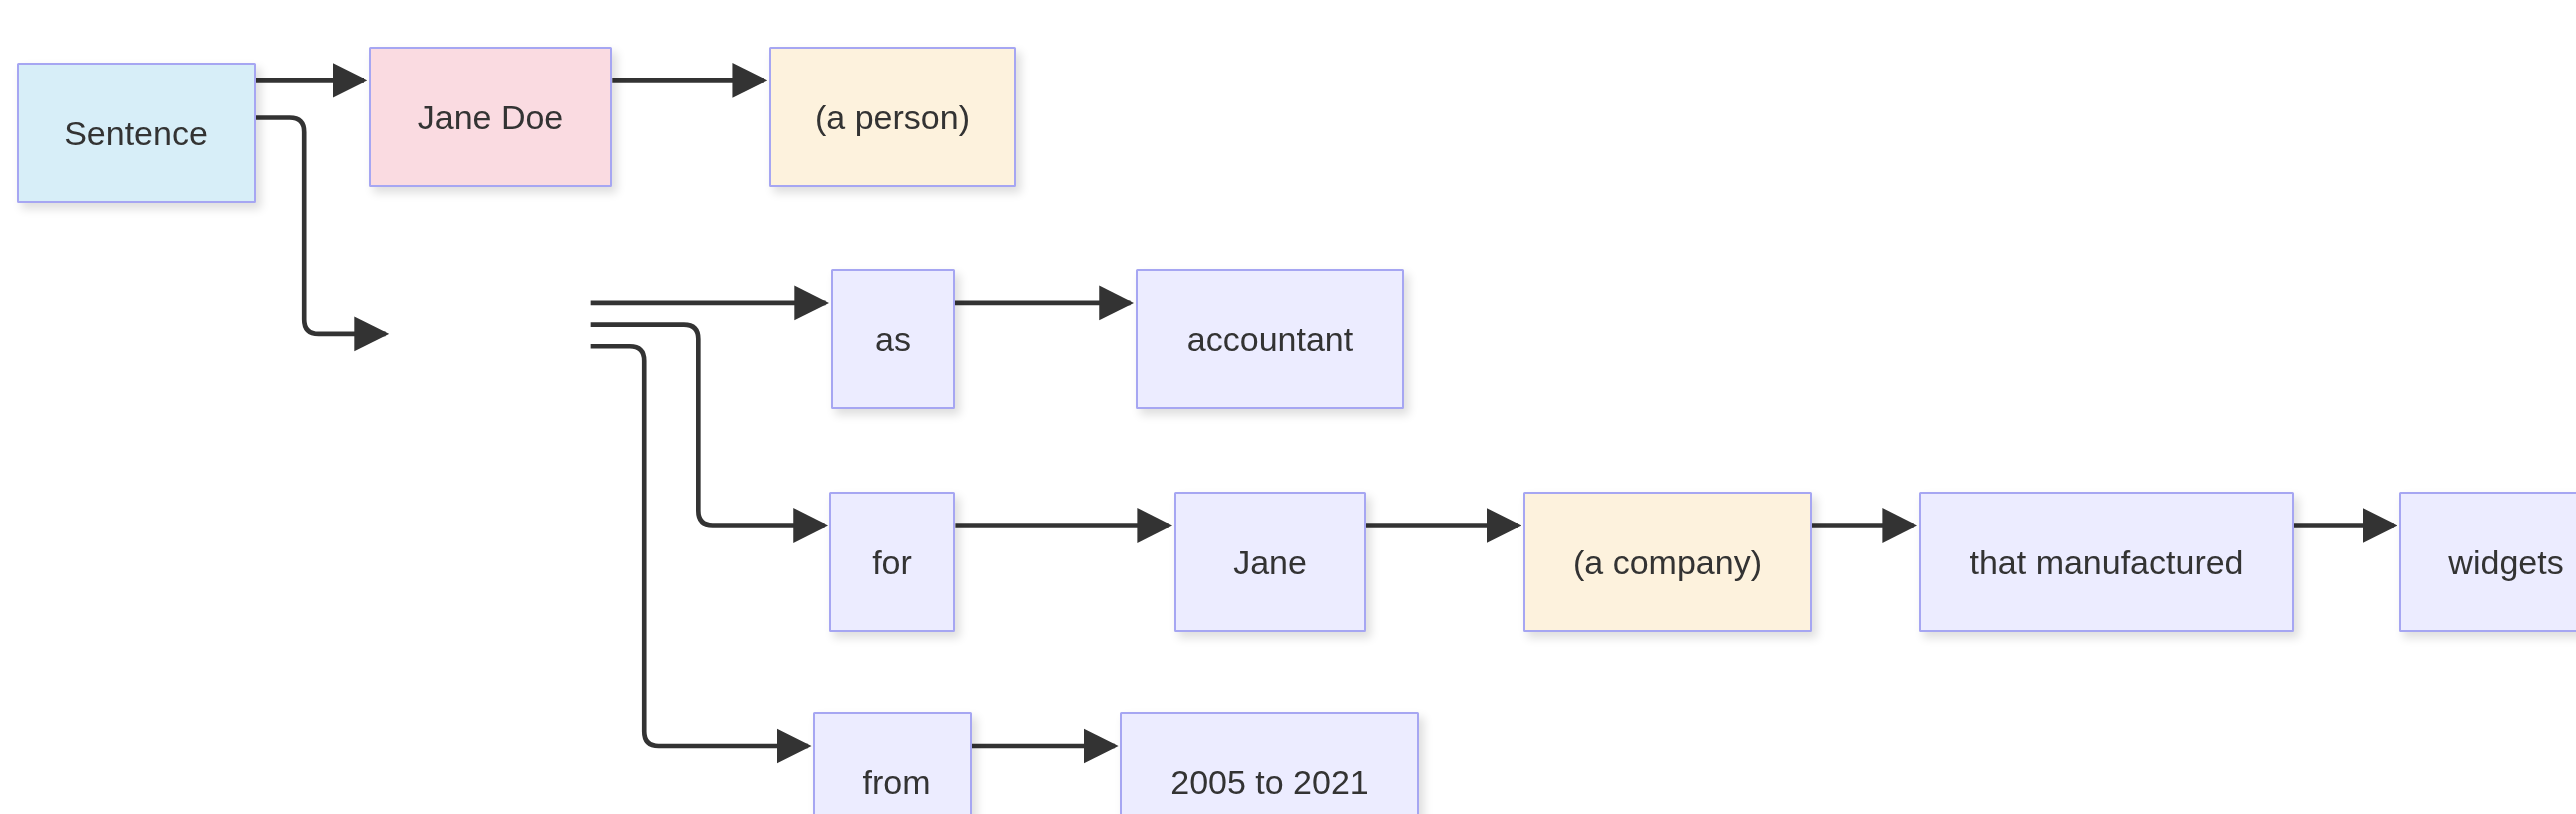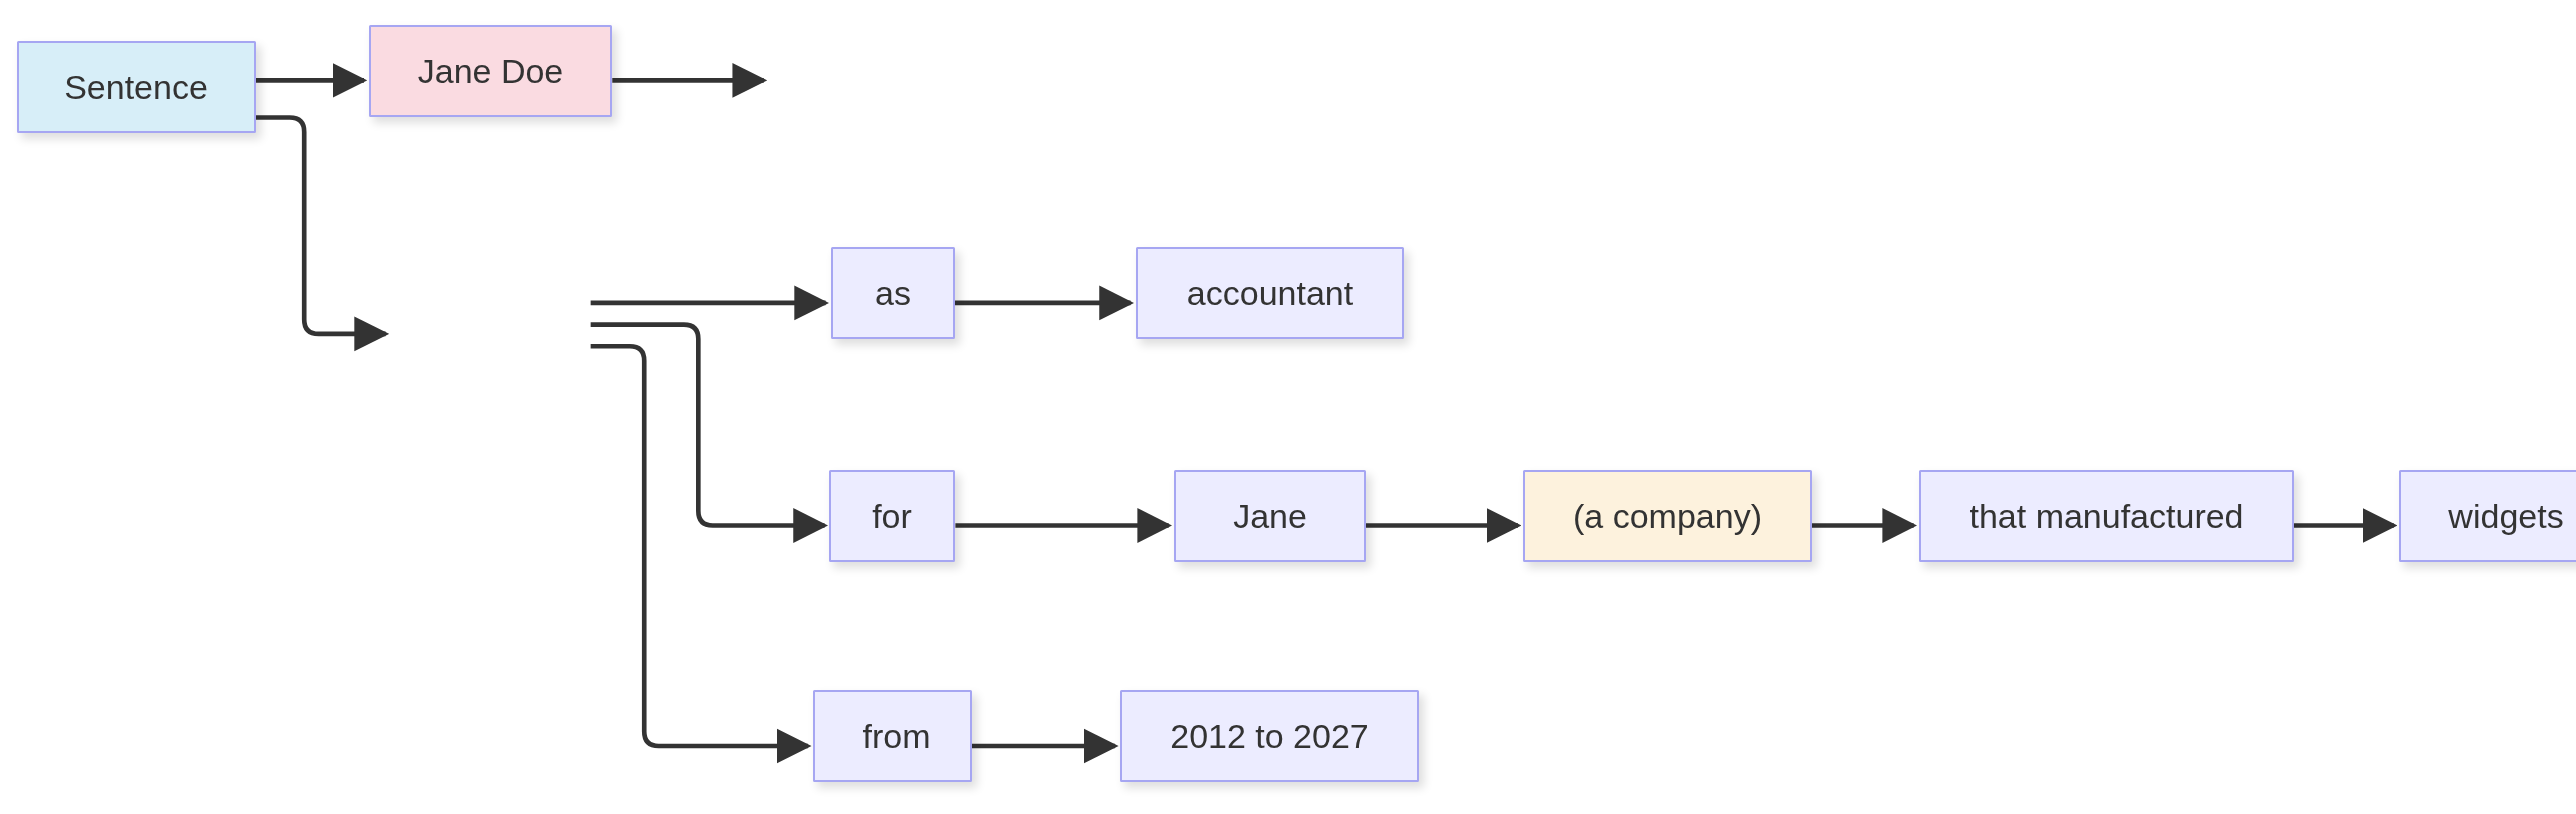--- a/index.html
+++ b/index.html
@@ -27,31 +27,32 @@
   svg.edge-layer path.edge {
     fill: none;
     stroke: #333333;
     stroke-width: 9;
     stroke-linecap: butt;
     stroke-linejoin: round;
   }
   .node {
     position: absolute;
     box-sizing: border-box;
-    height: 92px;
+    height: 140px;
     border: 2.6px solid #a6a6f2;
     border-radius: 1.5px;
     display: flex;
     align-items: center;
     justify-content: center;
     color: #333333;
     font-size: 34px;
     line-height: 1.2;
     white-space: nowrap;
     box-shadow: 4.6px 5.7px 9.3px rgba(0,0,0,0.13);
+    margin-top: 22px;
   }
   .fill-sentence   { background: #d7eef8; }
   .fill-subject    { background: #fadbe1; }
   .fill-annotation { background: #fdf2dd; }
   .fill-verb       { background: #dbf7db; }
   .fill-default    { background: #ececff; }
 </style>
 </head>
 <body>
 
@@ -80,20 +81,23 @@
   </svg>
 
   <div class="node fill-sentence" style="left:16.5px; top:41px; width:239px;">
     <span>Sentence</span>
   </div>
 
   <div class="node fill-subject" style="left:369px; top:25px; width:243px;">
     <span>Jane Doe</span>
   </div>
 
+  <div class="node fill-annotation" style="left:769px; top:25px; width:247px;">
+    <span>(a person)</span>
+  </div>
 
 
   <div class="node fill-default" style="left:831px; top:247px; width:124px;">
     <span>as</span>
   </div>
 
   <div class="node fill-default" style="left:1136px; top:247px; width:268px;">
     <span>accountant</span>
   </div>
 
@@ -115,17 +119,17 @@
 
   <div class="node fill-default" style="left:2399px; top:470px; width:214px;">
     <span>widgets</span>
   </div>
 
   <div class="node fill-default" style="left:813px; top:690px; width:159px;padding-left:8px;">
     <span>from</span>
   </div>
 
   <div class="node fill-default" style="left:1120px; top:690px; width:299px;">
-    <span>2012 to 2027</span>
+    <span>2005 to 2021</span>
   </div>
 
 </div>
 
 
 </body></html>

